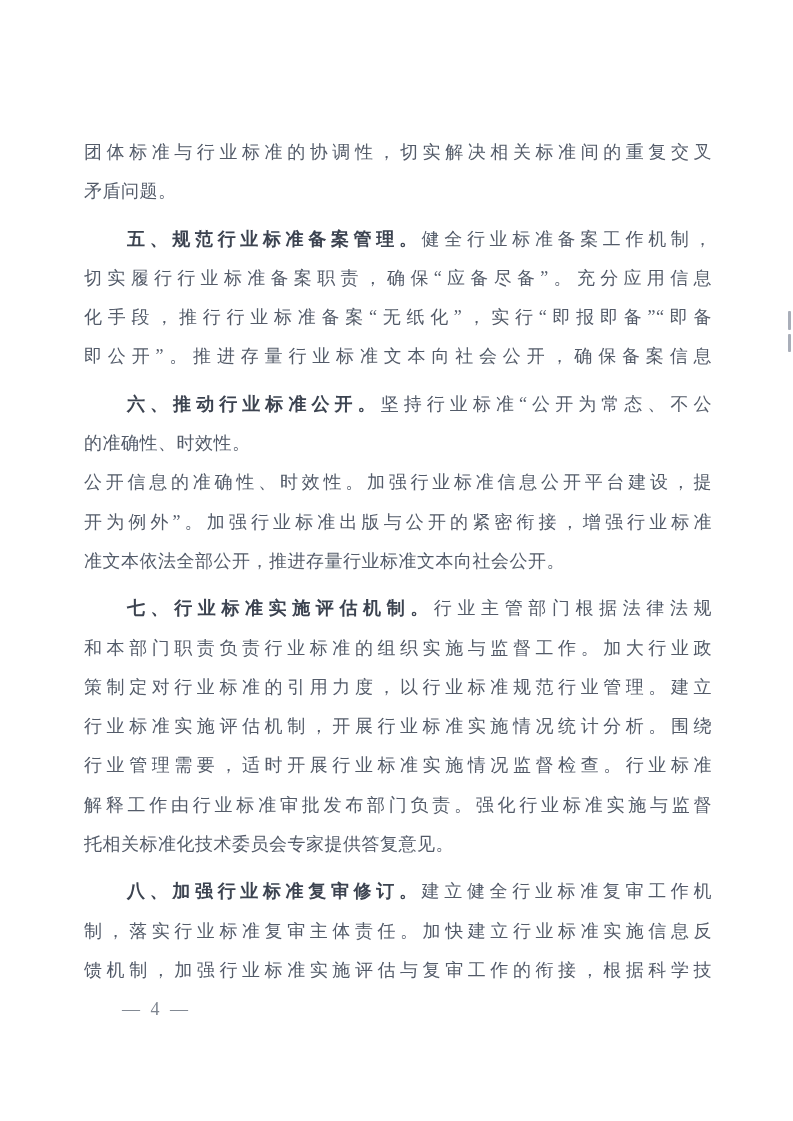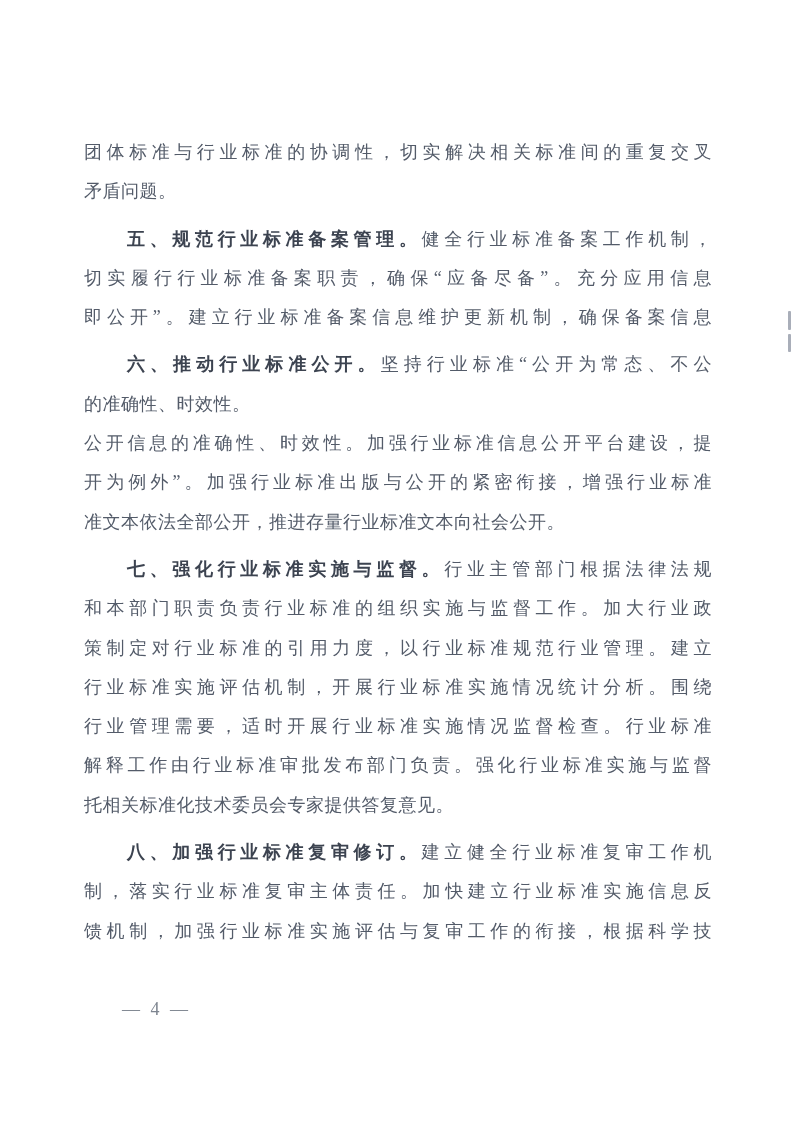--- a/index.html
+++ b/index.html
@@ -63,27 +63,28 @@
 </style>
 </head>
 <body>
 
 <div class="page">
   <div class="doc-body">
       <div class="line fill"><span class="seg">团体标准与行业标准的协调性，切实解决相关标准间的重复交叉</span></div>
       <div class="line"><span class="seg">矛盾问题。</span></div>
       <div class="line indent fill"><span class="seg bold">五、规范行业标准备案管理。</span><span class="seg">健全行业标准备案工作机制，</span></div>
       <div class="line fill"><span class="seg">切实履行行业标准备案职责，确保“应备尽备”。充分应用信息</span></div>
-      <div class="line fill"><span class="seg">即公开”。建立行业标准备案信息维护更新机制，确保备案信息</span></div>
+      <div class="line fill"><span class="seg">化手段，推行行业标准备案“无纸化”，实行“即报即备”“即备</span></div>
+      <div class="line fill"><span class="seg">即公开”。推进存量行业标准文本向社会公开，确保备案信息</span></div>
       <div class="line indent fill"><span class="seg bold">六、推动行业标准公开。</span><span class="seg">坚持行业标准“公开为常态、不公</span></div>
       <div class="line"><span class="seg">的准确性、时效性。</span></div>
       <div class="line fill"><span class="seg">公开信息的准确性、时效性。加强行业标准信息公开平台建设，提</span></div>
       <div class="line fill"><span class="seg">开为例外”。加强行业标准出版与公开的紧密衔接，增强行业标准</span></div>
       <div class="line"><span class="seg">准文本依法全部公开，推进存量行业标准文本向社会公开。</span></div>
-      <div class="line indent fill"><span class="seg bold">七、强化行业标准实施与监督。</span><span class="seg">行业主管部门根据法律法规</span></div>
+      <div class="line indent fill"><span class="seg bold">七、行业标准实施评估机制。</span><span class="seg">行业主管部门根据法律法规</span></div>
       <div class="line fill"><span class="seg">和本部门职责负责行业标准的组织实施与监督工作。加大行业政</span></div>
       <div class="line fill"><span class="seg">策制定对行业标准的引用力度，以行业标准规范行业管理。建立</span></div>
       <div class="line fill"><span class="seg">行业标准实施评估机制，开展行业标准实施情况统计分析。围绕</span></div>
       <div class="line fill"><span class="seg">行业管理需要，适时开展行业标准实施情况监督检查。行业标准</span></div>
       <div class="line fill"><span class="seg">解释工作由行业标准审批发布部门负责。强化行业标准实施与监督</span></div>
       <div class="line"><span class="seg">托相关标准化技术委员会专家提供答复意见。</span></div>
       <div class="line indent fill"><span class="seg bold">八、加强行业标准复审修订。</span><span class="seg">建立健全行业标准复审工作机</span></div>
       <div class="line fill"><span class="seg">制，落实行业标准复审主体责任。加快建立行业标准实施信息反</span></div>
       <div class="line fill"><span class="seg">馈机制，加强行业标准实施评估与复审工作的衔接，根据科学技</span></div>
     </div>

